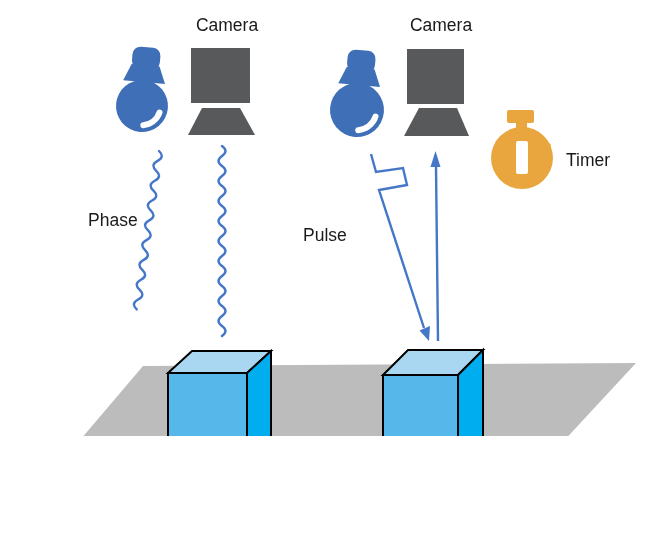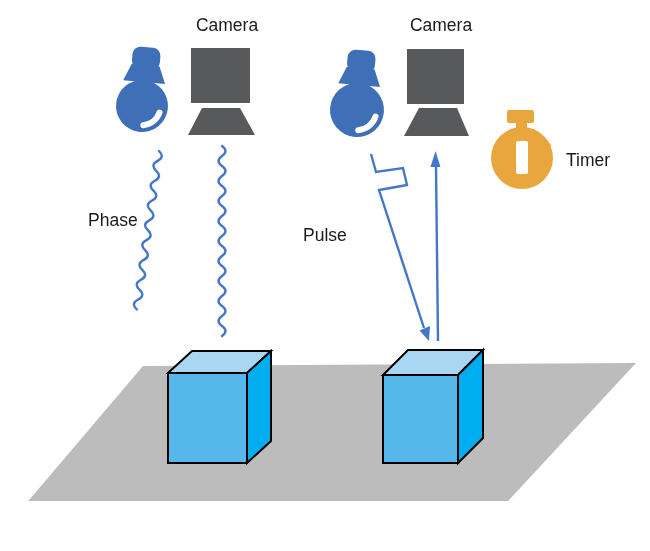--- a/index.html
+++ b/index.html
@@ -1,16 +1,16 @@
 <!DOCTYPE html>
 <html><head>
 <meta charset="utf-8">
 <style>
   html,body{margin:0;padding:0;background:#fff;}
-  .stage{position:relative;width:650px;height:501px;background:#FFFFFF;overflow:hidden;
+  .stage{position:relative;width:650px;height:436px;background:#FFFFFF;overflow:hidden;
          font-family:"Liberation Sans", sans-serif;}
   svg{display:block;}
   .lbl{font-family:"Liberation Sans", sans-serif;font-size:17.5px;fill:#1A1A1A;}
   .icon-blue{fill:#3F70B7;}
   .cam-gray{fill:#58595B;}
   .amber{fill:#E9A63E;}
   .white-fill{fill:#FFFFFF;}
   .beam{stroke:#4477C8;stroke-width:2.4;fill:none;}
   .beam-round{stroke-linecap:round;stroke-linejoin:round;}
   .beam-fill{fill:#4477C8;stroke:none;}

